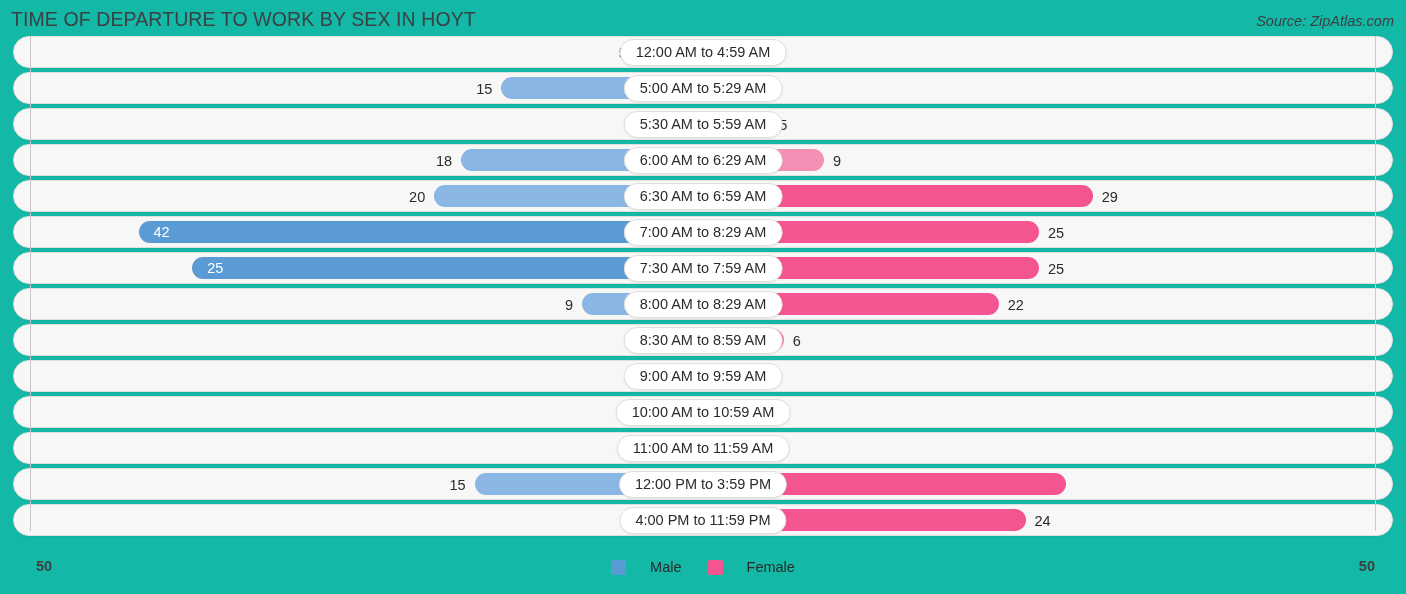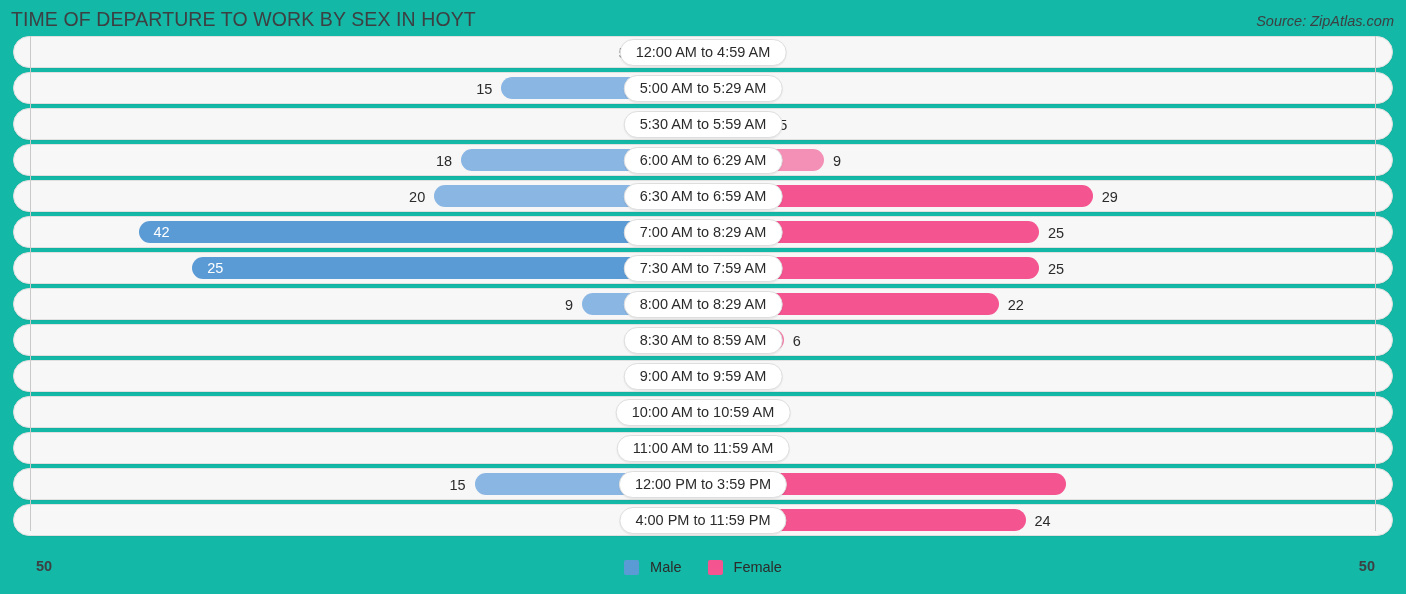--- a/index.html
+++ b/index.html
@@ -141,21 +141,21 @@
     position: absolute;
     left: 0; right: 0; top: 3px;
     display: flex;
     justify-content: center;
     align-items: center;
     gap: 26px;
   }
   .legend-item {
     display: flex;
     align-items: center;
-    gap: 11px;
+    gap: 24px;
   }
   .swatch {
     width: 15px; height: 15px;
     border-radius: 2px;
     display: inline-block;
   }
   .swatch-male   { background: #5b9bd5; }
   .swatch-female { background: #f4548f; }
   .legend-label {
     font-size: 14.5px;

